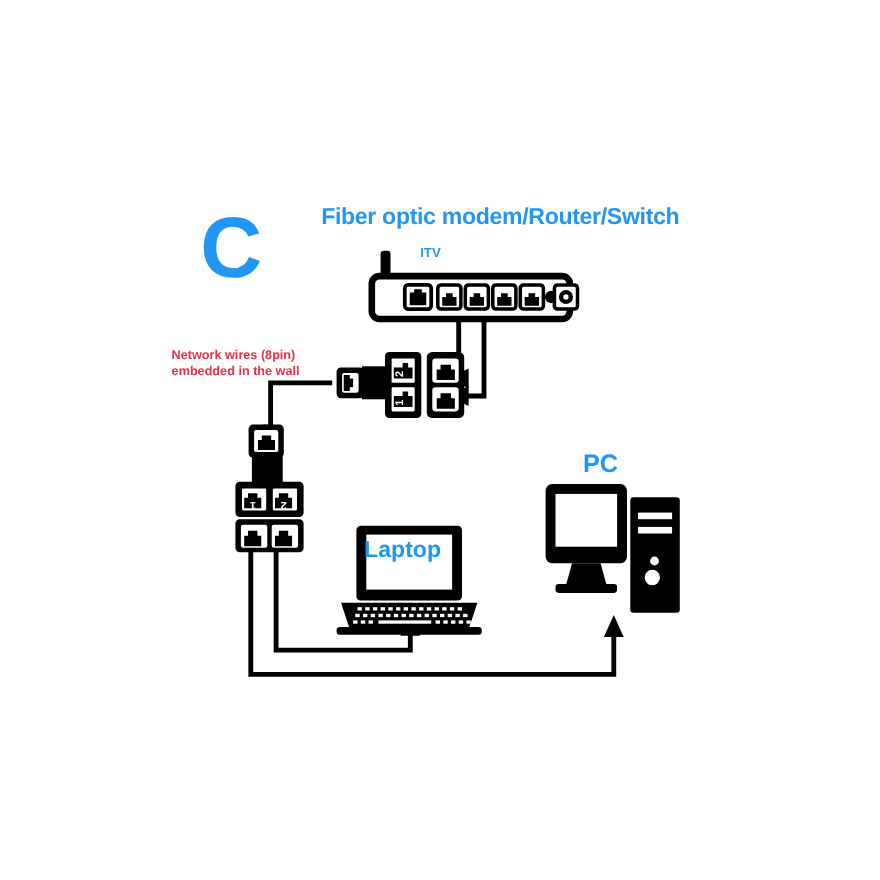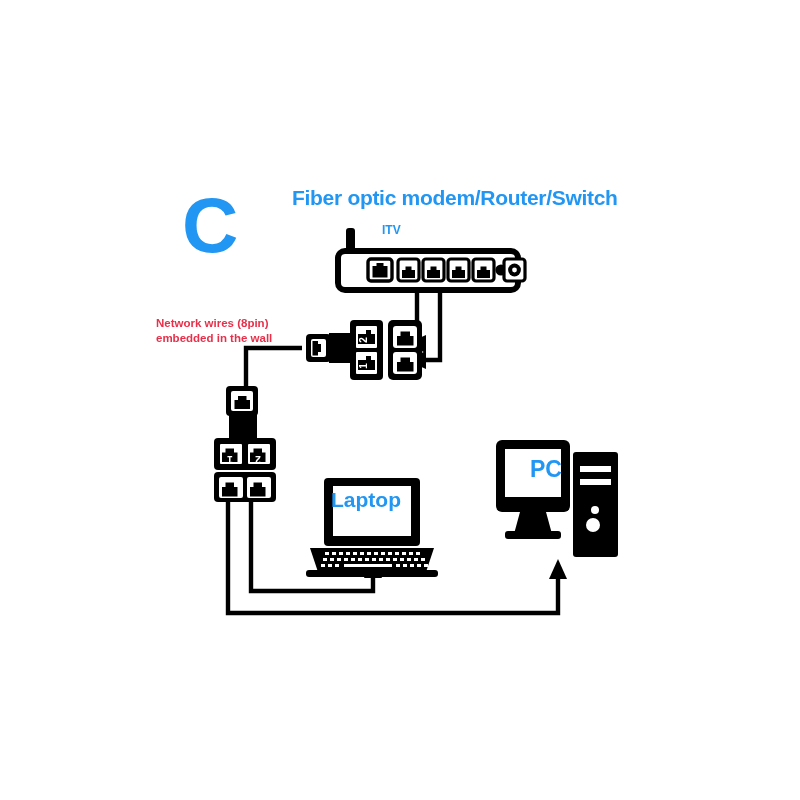--- a/index.html
+++ b/index.html
@@ -61,21 +61,20 @@
     font-weight: bold;
     color: #2196f3;
     margin-top: 40px;
   }
   #label-pc {
     left: 530px;
     top: 408px;
     font-size: 23px;
     font-weight: bold;
     color: #2196f3;
-    margin-top: 48px;
   }
   #label-wall-wires {
     left: 156px;
     top: 316px;
     font-size: 11.5px;
     font-weight: bold;
     color: #e8304a;
     line-height: 1.28;
     white-space: pre-line;
     text-align: left;

